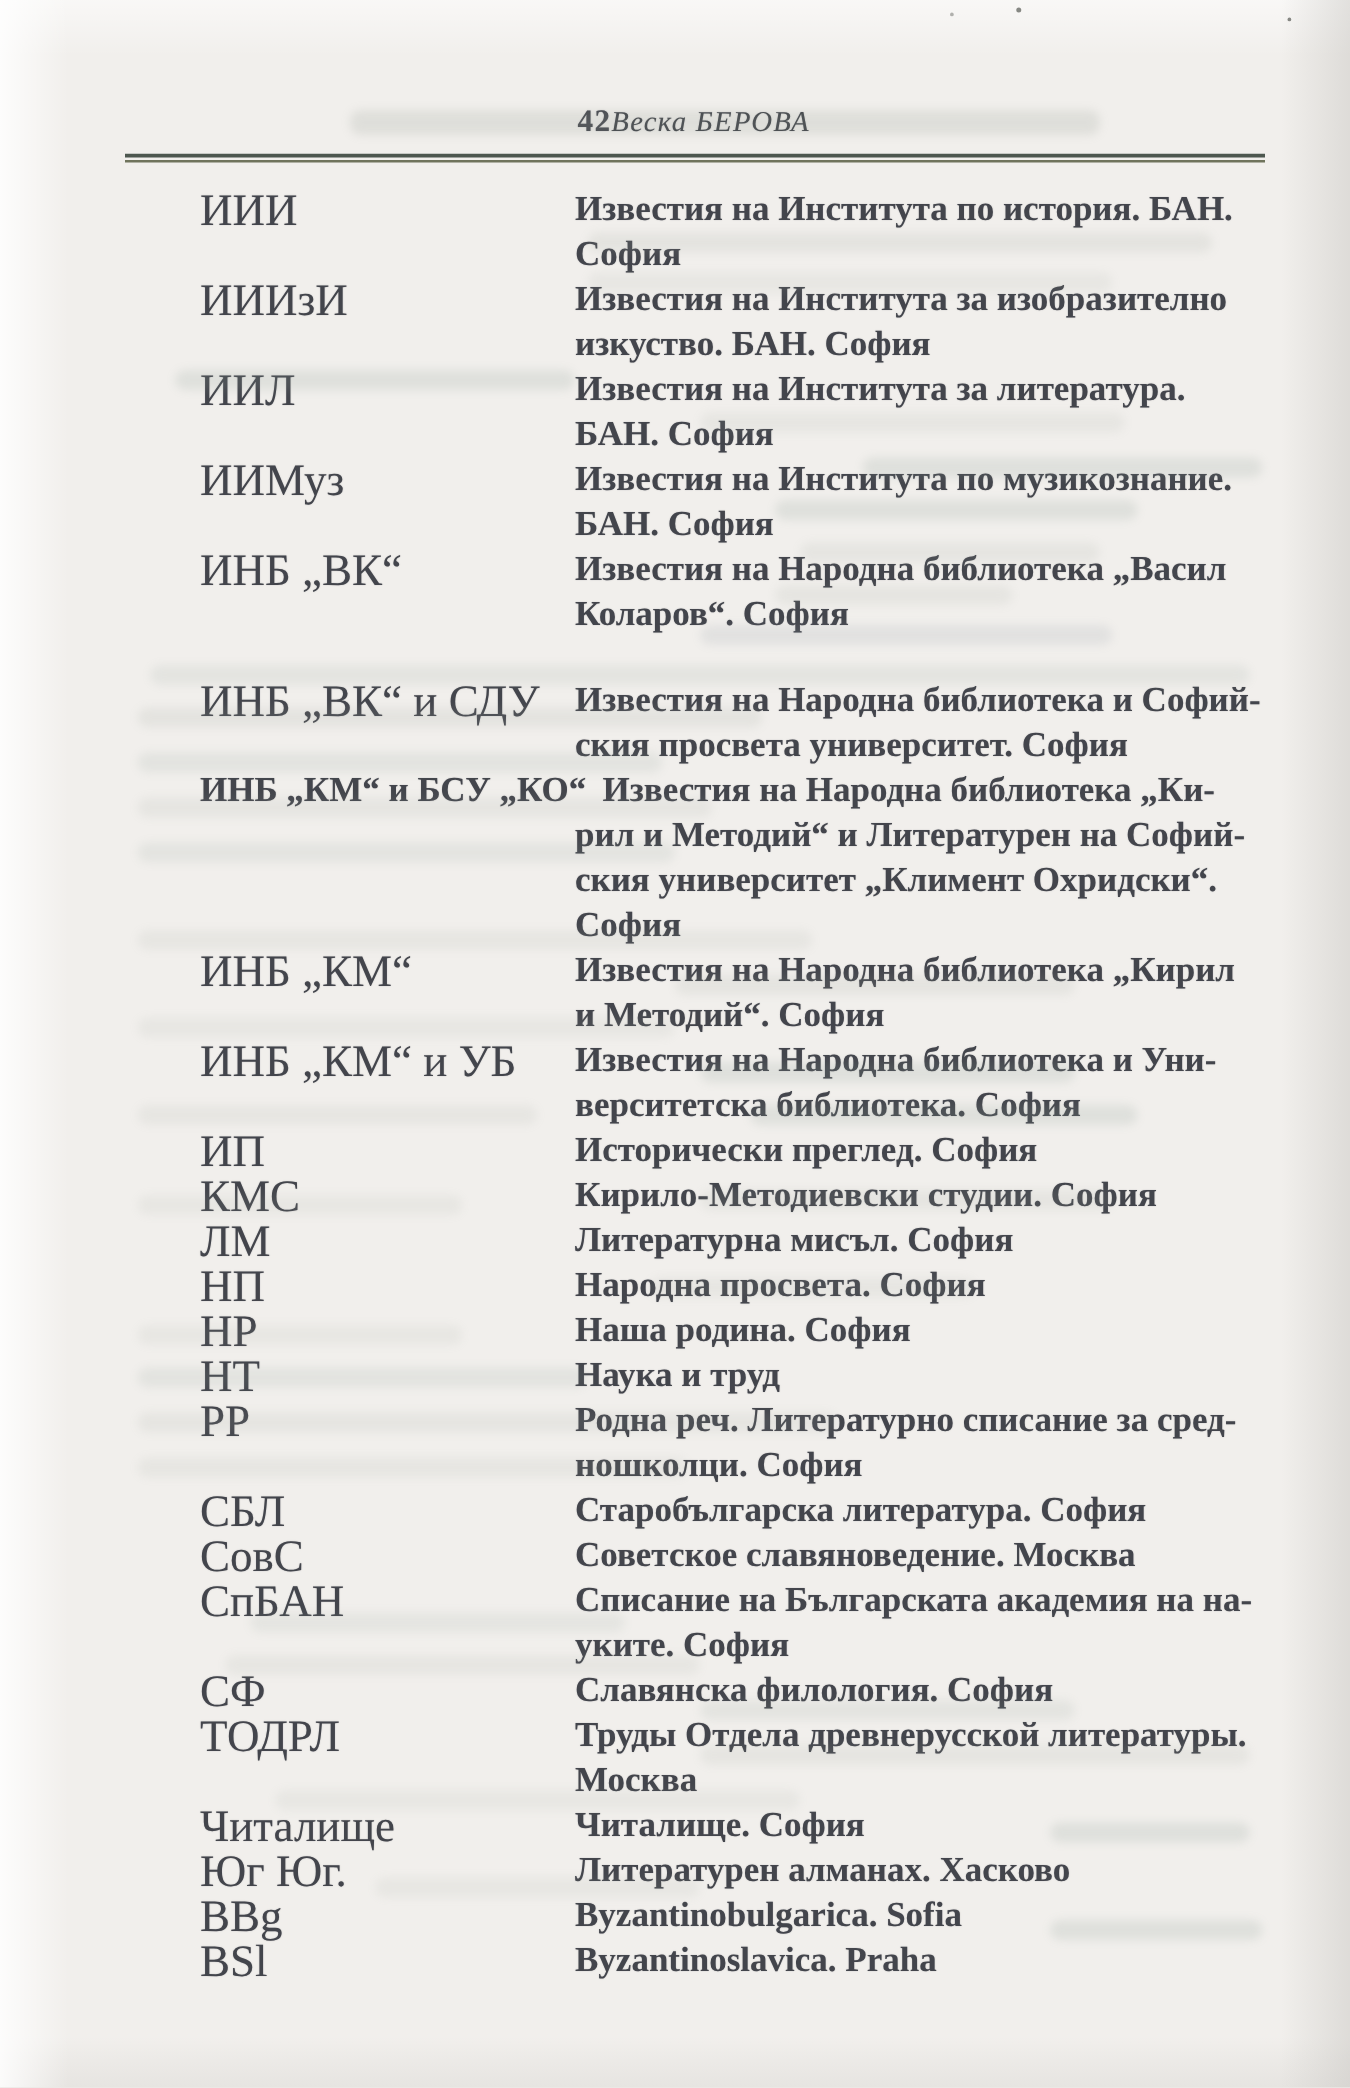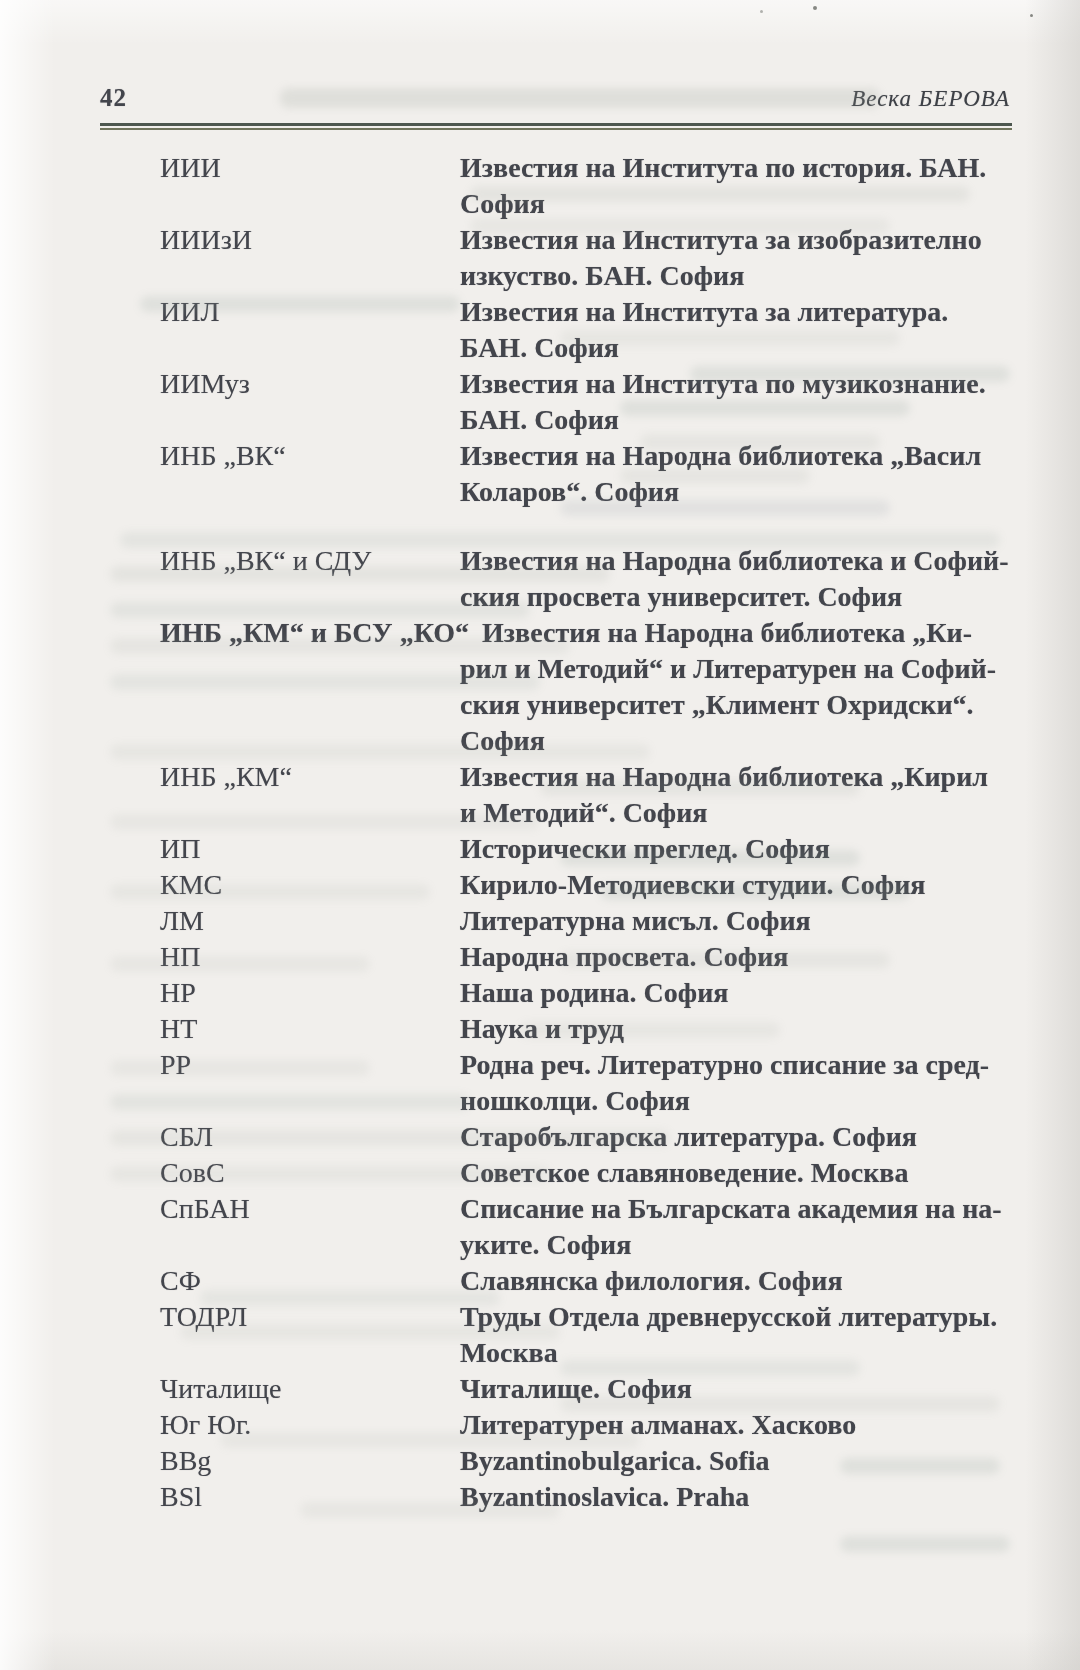--- a/index.html
+++ b/index.html
@@ -13,37 +13,37 @@
       linear-gradient(180deg, rgba(255,255,255,.55) 0px, rgba(255,255,255,0) 45px),
       linear-gradient(0deg, rgba(210,208,204,.35) 0px, rgba(210,208,204,0) 40px),
       #f1efec;
     font-family:"Liberation Serif","DejaVu Serif",serif;
     color:#43454c;
   }
   .scan *{box-sizing:border-box;}
   
   .running-header{
     position:absolute;left:100px;right:70px;top:84px;
-    display:flex;justify-content:space-between;align-items:baseline;
+    display:flex;justify-content:center;align-items:baseline;
     text-shadow:0 0 1px rgba(70,70,80,.4);
   }
   .page-number{font-size:25px;font-weight:bold;letter-spacing:1px;}
   .running-title{font-size:23px;font-style:italic;letter-spacing:1px;color:#3d4046;}
   .header-rule{
     position:absolute;left:100px;right:68px;top:123px;height:7px;
     border-top:3px solid #4d574f;
     border-bottom:2px solid #70745c;
   }
   
   .abbr-list{position:absolute;left:160px;right:64px;top:150px;}
   .entry{position:relative;}
   .entry.gap{margin-top:33px;}
   .entry .abbr{
     position:absolute;left:0;top:0;
-    white-space:nowrap;font-size:28px;line-height:36px;
+    white-space:nowrap;font-size:36px;line-height:36px;
     text-shadow:0 0 1px rgba(70,70,80,.38);
   }
   .entry .desc{margin-left:300px;}
   .line{
     white-space:nowrap;font-size:28px;line-height:36px;
     text-shadow:0 0 1px rgba(70,70,80,.38);
     font-weight:bold;
   }
   .entry.inline .abbr-inline{
     font-size:28px;line-height:36px;white-space:nowrap;
@@ -125,20 +125,27 @@
           <div class="line">рил и Методий“ и Литературен на Софий-</div>
           <div class="line">ския университет „Климент Охридски“.</div>
           <div class="line">София</div>
         </div>
     </div>
       <div class="entry">
       <div class="abbr">ИНБ „КМ“</div>
       <div class="desc">
           <div class="line">Известия на Народна библиотека „Кирил</div>
           <div class="line">и Методий“. София</div>
+        </div>
+    </div>
+      <div class="entry">
+      <div class="abbr">ИНБ „КМ“ и УБ</div>
+      <div class="desc">
+          <div class="line">Известия на Народна библиотека и Уни-</div>
+          <div class="line">верситетска библиотека. София</div>
         </div>
     </div>
       <div class="entry">
       <div class="abbr">ИП</div>
       <div class="desc">
           <div class="line">Исторически преглед. София</div>
         </div>
     </div>
       <div class="entry">
       <div class="abbr">КМС</div>

